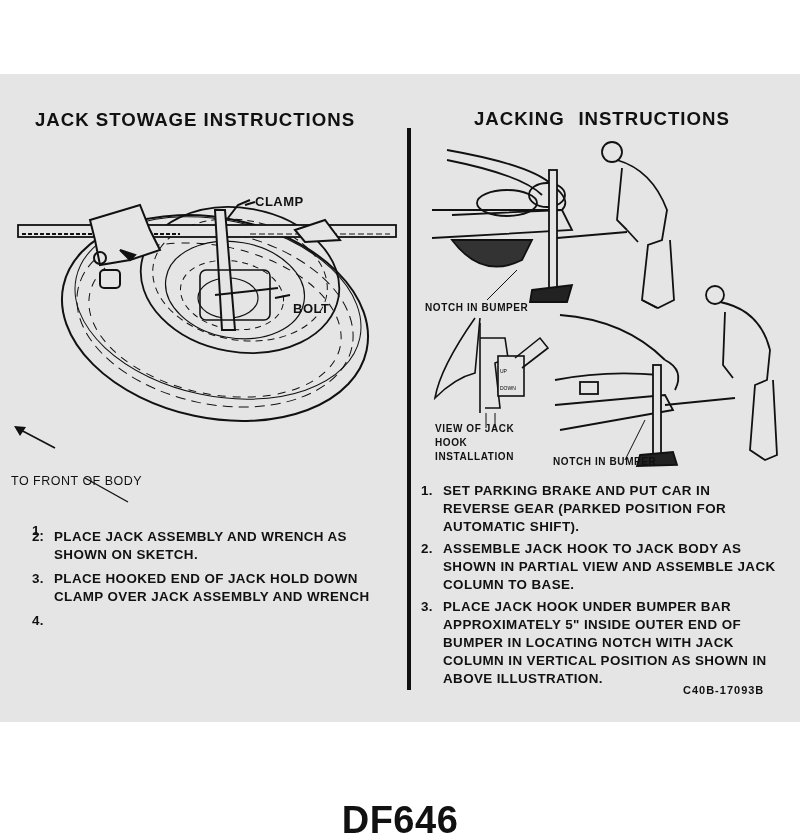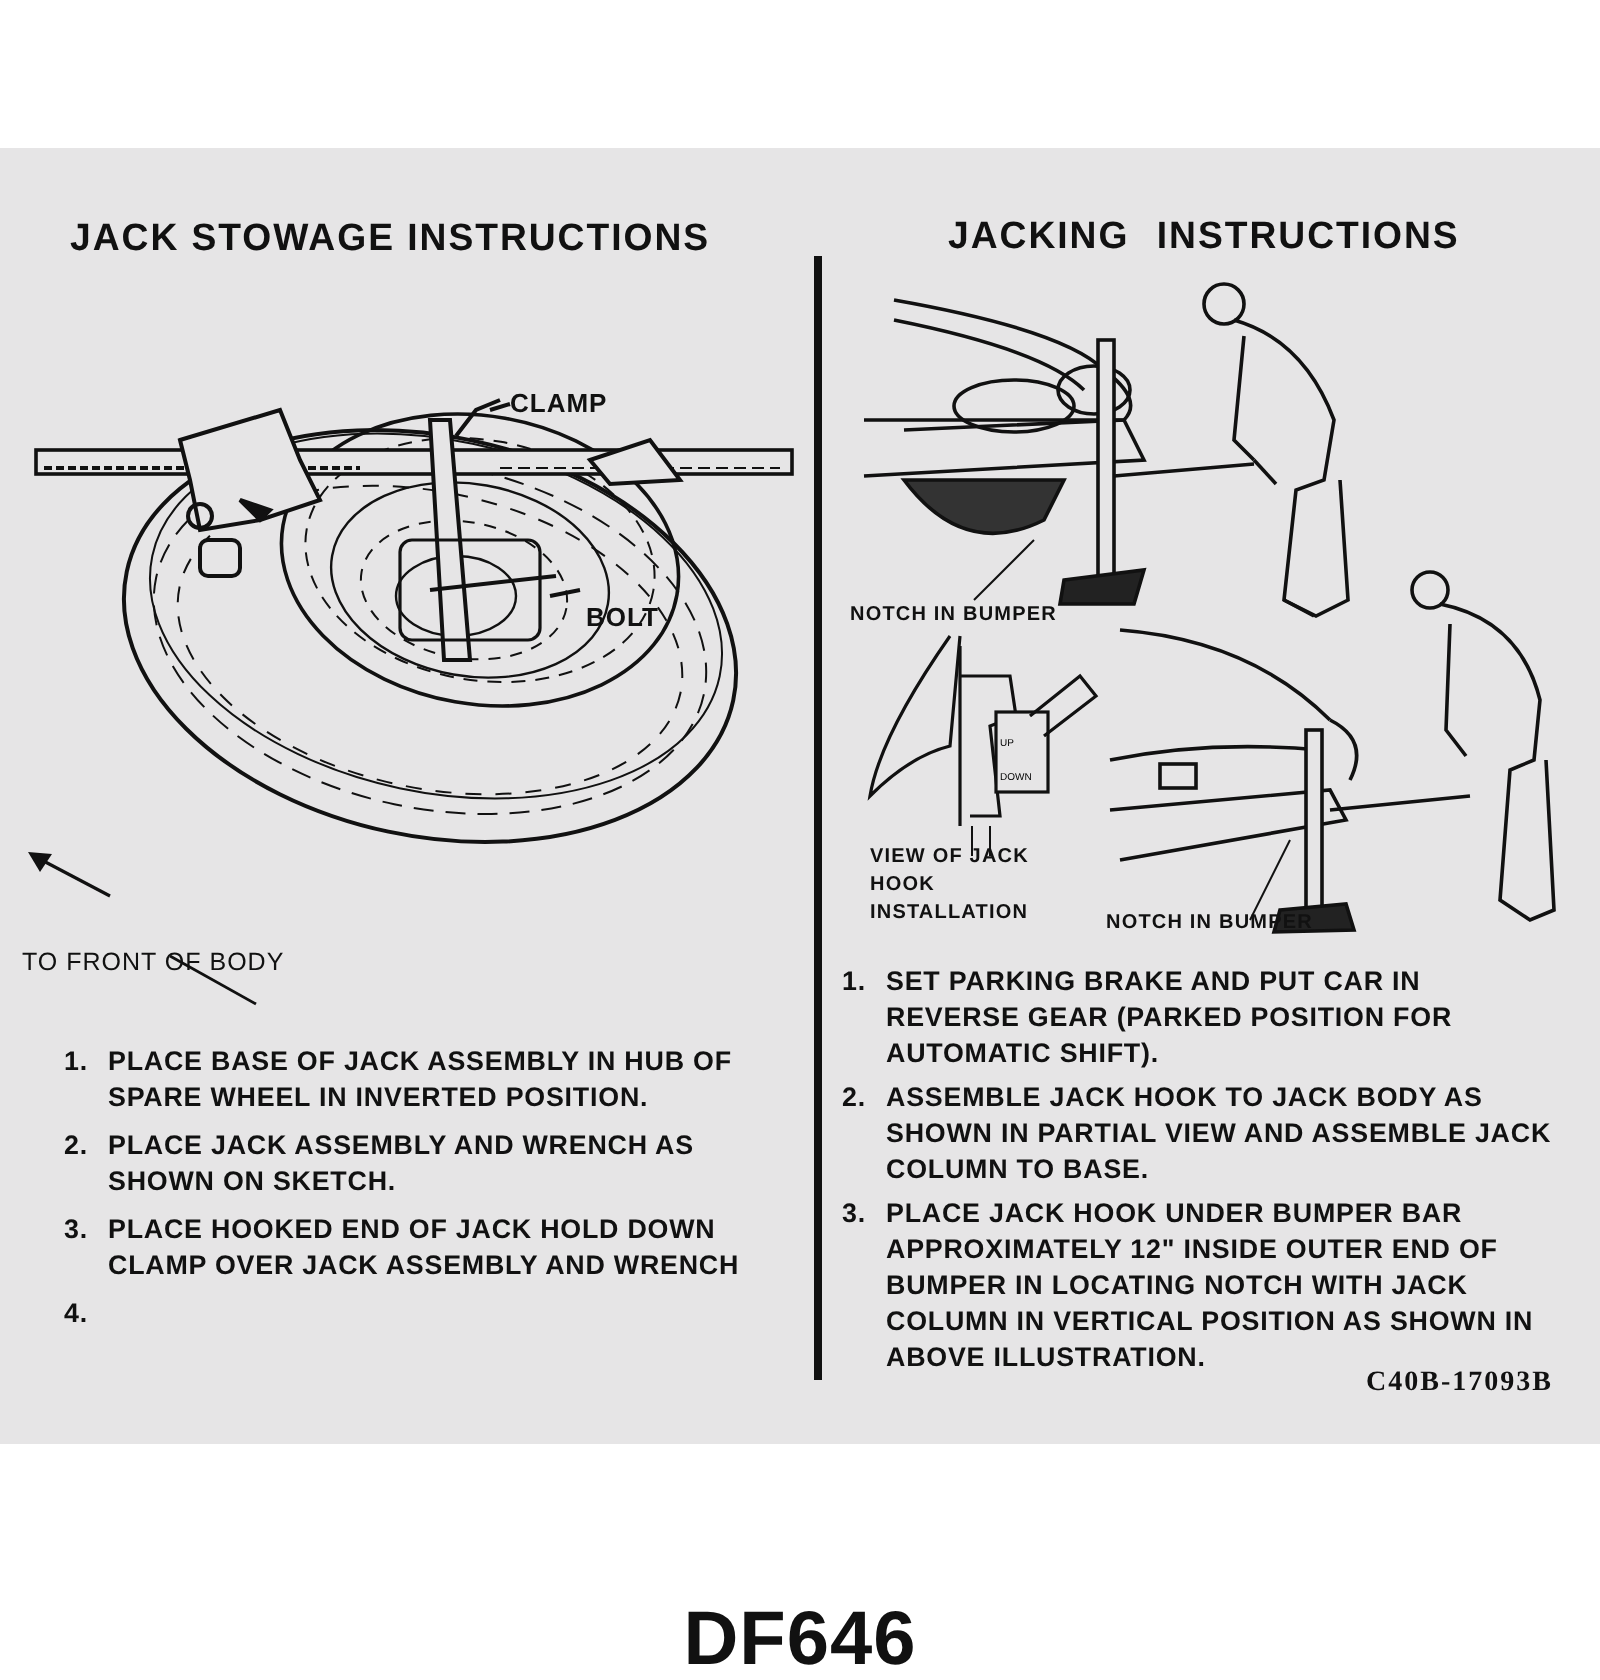--- a/index.html
+++ b/index.html
@@ -14,21 +14,21 @@
   .h-right .gap { display:inline-block; width:14px; }
   .label { position:absolute; font-size:12px; font-weight:bold; letter-spacing:0.5px; white-space:nowrap; }
   .label-sm { position:absolute; font-size:10px; font-weight:bold; letter-spacing:0.6px; white-space:nowrap; text-align:left; line-height:14px; }
   .steps { position:absolute; margin:0; padding:0; list-style:none; font-weight:bold; font-size:13.4px;
            letter-spacing:0.4px; line-height:18px; }
   .steps li { position:relative; padding-left:22px; margin-bottom:6px; }
   .steps li .num { position:absolute; left:0; top:0; }
   .steps-left { left:32px; top:522px; width:360px; }
   .steps-right { left:421px; top:482px; width:360px; }
   .steps-right li { margin-bottom:4px; }
-  .code { position:absolute; left:683px; top:684px; font-size:14px; letter-spacing:1px; font-weight:bold;font-family:Liberation Serif, serif; }
+  .code { position:absolute; left:683px; top:684px; font-size:11px; letter-spacing:1px; font-weight:bold; }
   .part { position:absolute; left:0; width:800px; top:799px; text-align:center; font-size:38px; font-weight:bold; letter-spacing:0.5px; }
   svg { position:absolute; overflow:visible; }
 </style>
 </head>
 <body>
 
 <div class="decal">
 </div>
 
 <div class="heading h-left">JACK STOWAGE INSTRUCTIONS</div>
@@ -149,27 +149,27 @@
     <path d="M165 22 Q205 30 215 70 L212 100 L200 105 L195 170 L210 180 L222 175 L218 100"></path>
     <path d="M170 32 L168 85 L178 98"></path>
 
     <line x1="70" y1="180" x2="90" y2="140" stroke-width="1"></line>
   </g>
 </svg>
 
 <div class="label-sm" style="left:553px;top:455px;">NOTCH IN BUMPER</div>
 
 <ol class="steps steps-left">
-  <li><span class="num">1.</span><span>PLACE BASE OF JACK ASSEMBLY IN HUB OF SPARE WHEEL IN INVERTED POSITION.</span></li>
+  <li><span class="num">1.</span></li>
   <li><span class="num">2.</span><span>PLACE JACK ASSEMBLY AND WRENCH AS SHOWN ON SKETCH.</span></li>
   <li><span class="num">3.</span><span>PLACE HOOKED END OF JACK HOLD DOWN CLAMP OVER JACK ASSEMBLY AND WRENCH</span></li>
   <li><span class="num">4.</span></li>
 </ol>
 
 <ol class="steps steps-right">
   <li><span class="num">1.</span><span>SET PARKING BRAKE AND PUT CAR IN REVERSE GEAR (PARKED POSITION FOR AUTOMATIC SHIFT).</span></li>
   <li><span class="num">2.</span><span>ASSEMBLE JACK HOOK TO JACK BODY AS SHOWN IN PARTIAL VIEW AND ASSEMBLE JACK COLUMN TO BASE.</span></li>
-  <li><span class="num">3.</span><span>PLACE JACK HOOK UNDER BUMPER BAR APPROXIMATELY 12" INSIDE OUTER END OF BUMPER IN LOCATING NOTCH WITH JACK COLUMN IN VERTICAL POSITION AS SHOWN IN ABOVE ILLUSTRATION.</span></li>
+  <li><span class="num">3.</span><span>PLACE JACK HOOK UNDER BUMPER BAR APPROXIMATELY 5" INSIDE OUTER END OF BUMPER IN LOCATING NOTCH WITH JACK COLUMN IN VERTICAL POSITION AS SHOWN IN ABOVE ILLUSTRATION.</span></li>
 </ol>
 
 <div class="code">C40B-17093B</div>
 
 <div class="part">DF646</div>
 
 </body></html>

